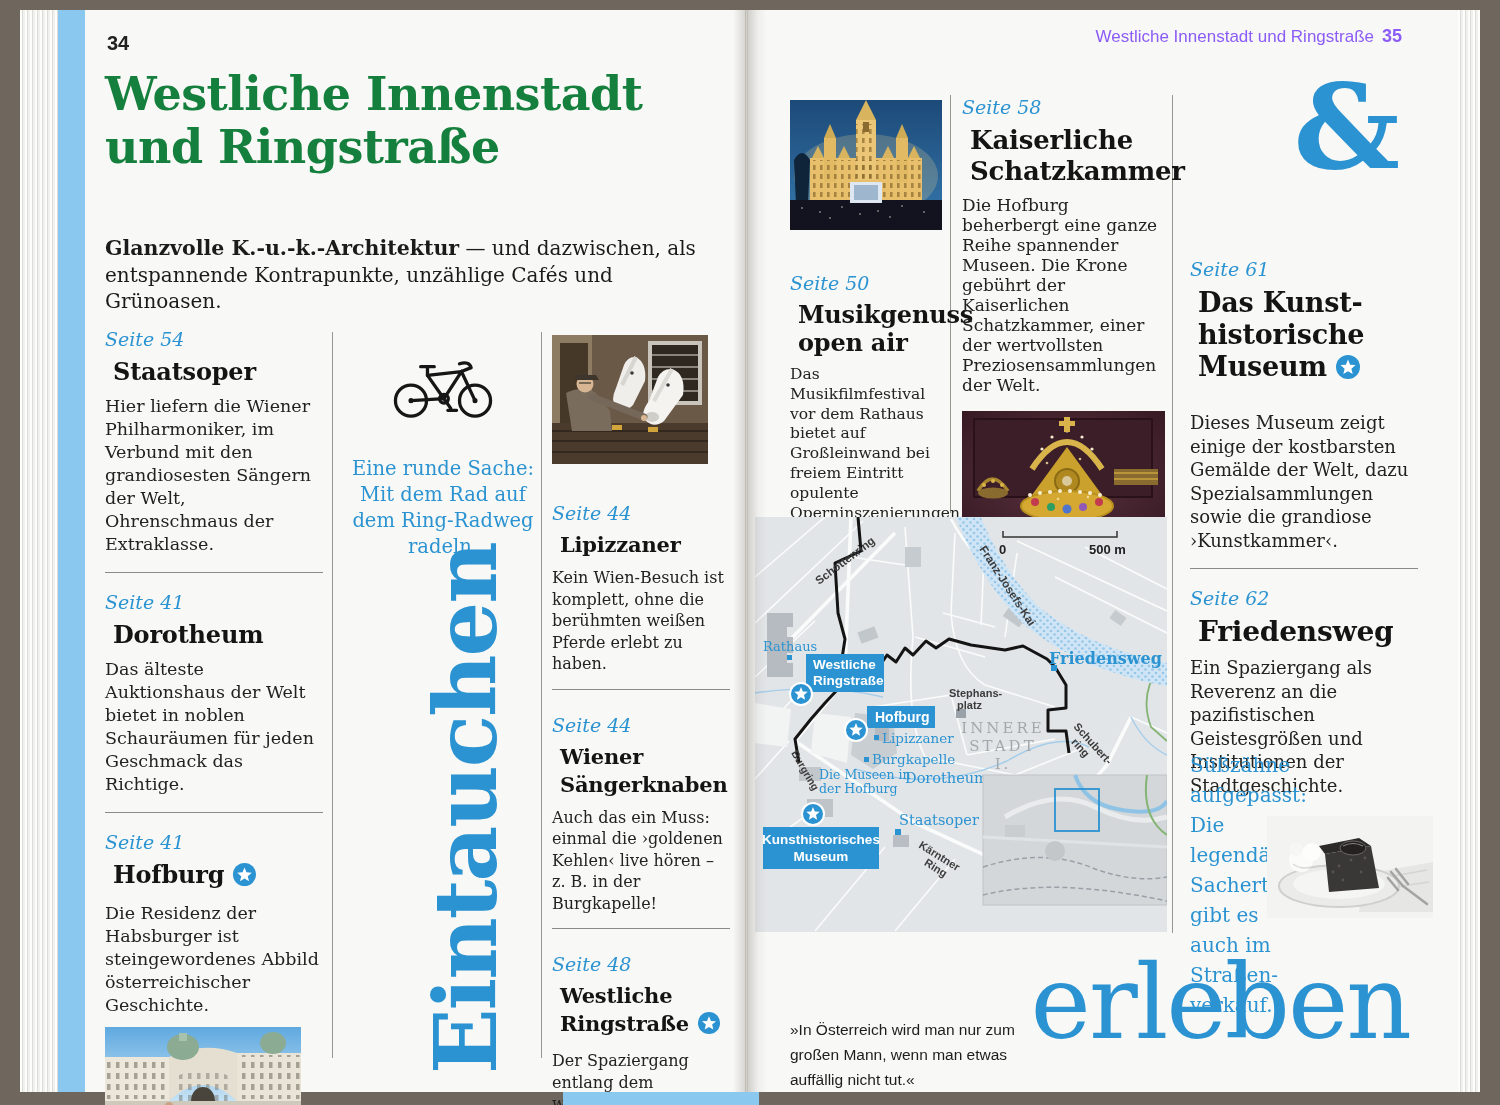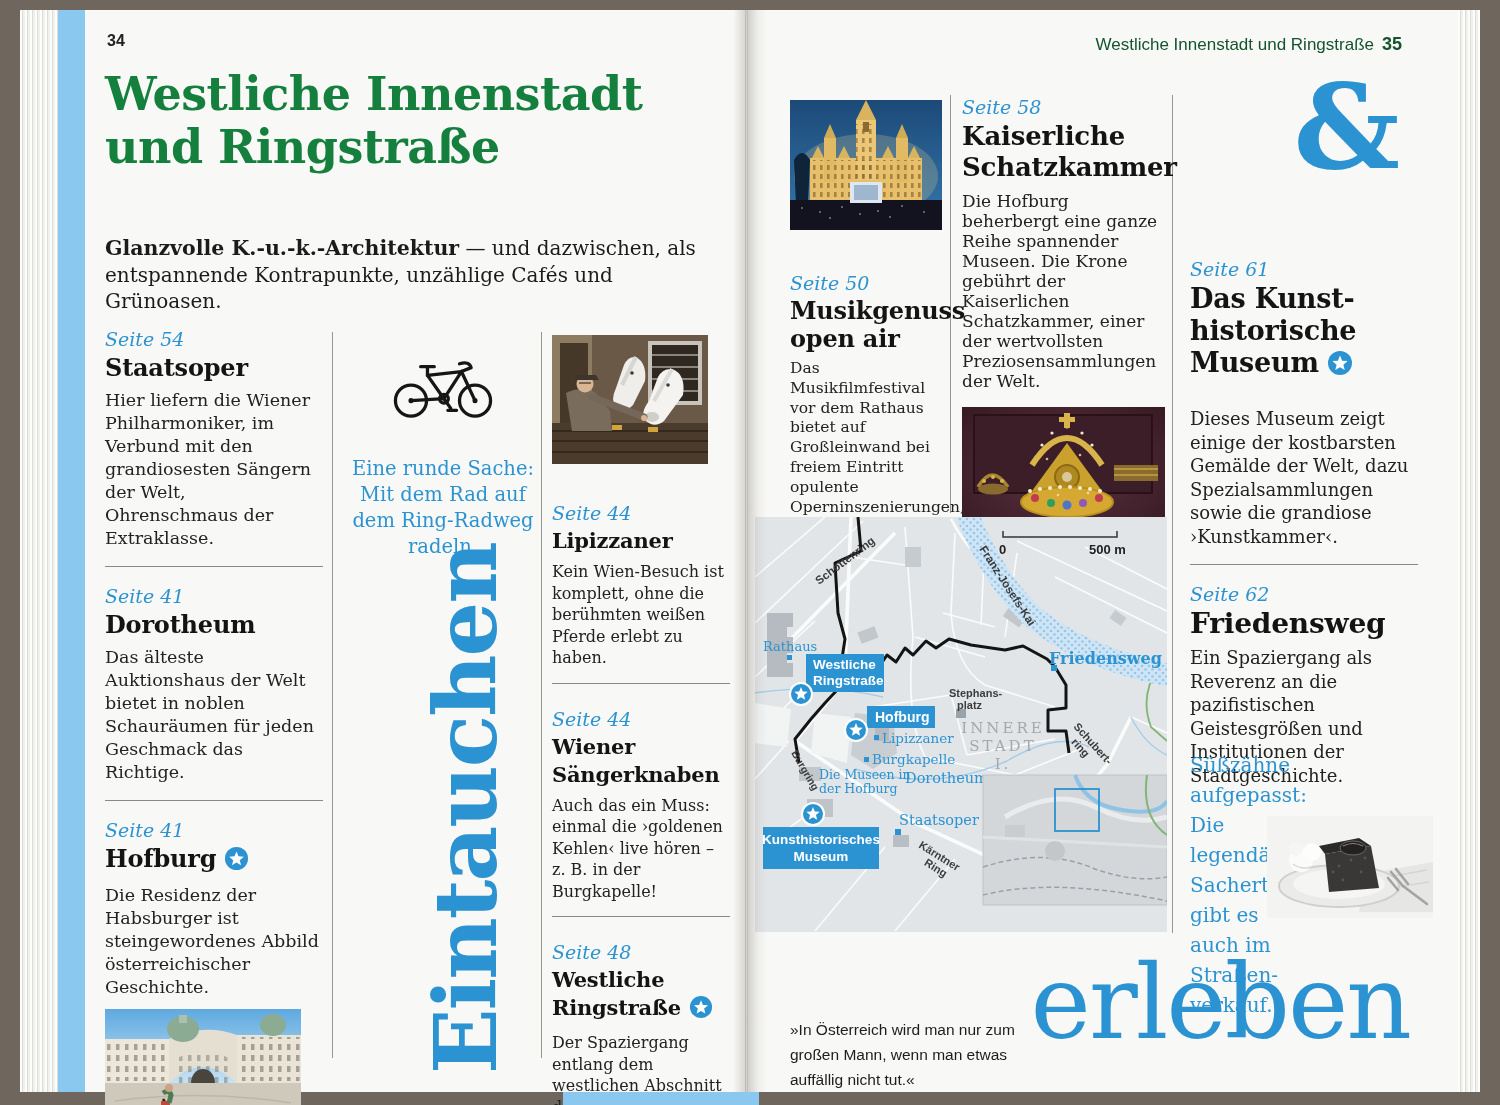--- a/index.html
+++ b/index.html
@@ -15,52 +15,52 @@
   .page-right::before{content:"";position:absolute;left:0;top:0;bottom:0;width:20px;
        background:linear-gradient(to right,rgba(60,50,40,.22),rgba(60,50,40,.05) 55%,rgba(0,0,0,0));z-index:5}
   .edge-stack{position:absolute;left:0;top:0;bottom:0;width:38px;
        background:repeating-linear-gradient(90deg,#fdfdfc 0 2px,#dcdcd8 2px 3px,#f0f0ed 3px 5px)}
   .edge-stack.right{left:auto;right:0;width:22px}
   .blue-stripe{position:absolute;left:38px;top:0;bottom:0;width:27px;background:#8ac8f0}
   .bottom-strip{position:absolute;left:563px;top:1092px;width:196px;height:13px;background:#8ac8f0}
   .gutter-line{position:absolute;left:745px;top:10px;width:3px;height:1082px;
        background:linear-gradient(to right,#b8b2a8,#efefec)}
 
-  .pagenum-left{position:absolute;left:87px;top:22px;font-size:16px;font-weight:bold;color:#222}
+  .pagenum-left{position:absolute;left:87px;top:22px;font-size:20px;font-weight:bold;color:#222}
   h1.main-title{position:absolute;left:85px;top:58px;margin:0;width:580px;
        font-size:46px;line-height:1.16;letter-spacing:-.5px;color:#15803d;font-weight:bold}
   .lead{position:absolute;left:85px;top:205px;width:625px;font-size:20px;line-height:1.32;color:#1b1b1b}
   .lead b{font-size:20.5px}
 
   .vrule{position:absolute;width:1px;background:#97978f}
   .hdiv{border:0;border-top:1px solid #8b8b85;margin:0}
 
   .col{position:absolute}
   .seite{font-style:italic;font-size:19px;line-height:19px;color:#2b93d1;margin:0 0 4px 0}
-  .atitle{font-weight:bold;color:#141414;margin:0;letter-spacing:-.2px}
+  .atitle{font-weight:bold;color:#141414;margin:8px;letter-spacing:-.2px}
   .abody{color:#222220;margin:6px 0 0 0}
 
   .c1 .atitle{font-size:24px;line-height:30px}
   .c1 .abody{font-size:17.5px;line-height:23px}
   .c1 .hdiv{margin:16px 0 20px 0}
   .c3 .atitle{font-size:21px;line-height:28px}
   .c3 .abody{font-size:16px;line-height:21.5px}
   .c3 .hdiv{margin:14px 0 26px 0}
 
   .star-badge{display:inline-block;vertical-align:-4px;margin-left:8px}
 
   .photo{display:block;border:0}
   .bike-wrap{text-align:center;padding-top:26px}
   .bike-caption{margin-top:30px;text-align:center;color:#2b93d1;font-size:19.5px;line-height:26px;
        font-family:"DejaVu Serif","Liberation Serif",serif}
   .vertical-word{position:absolute;left:403px;top:1064px;transform:rotate(-90deg);transform-origin:0 0;
        font-family:"DejaVu Serif","Liberation Serif",serif;font-weight:bold;font-size:86px;line-height:1;
        letter-spacing:-2px;color:#2b93d1;white-space:nowrap}
 
-  .header-right{position:absolute;right:78px;top:24px;font-size:17px;color:#14532d}
+  .header-right{position:absolute;right:78px;top:16px;font-size:17px;color:#8b5cf6}
   .header-right b{font-size:18px;margin-left:8px}
 
   .ca .atitle{font-size:24px;line-height:28px}
   .ca .abody{font-size:15.5px;line-height:19.8px}
   .cb .atitle{font-size:26px;line-height:31px}
   .cb .abody{font-size:17px;line-height:20px;margin-top:8px}
   .cc .atitle{font-size:27px;line-height:32px}
   .cc .abody{font-size:18px;line-height:23.5px}
   .cc .hdiv{margin:16px 0 20px 0}
 

